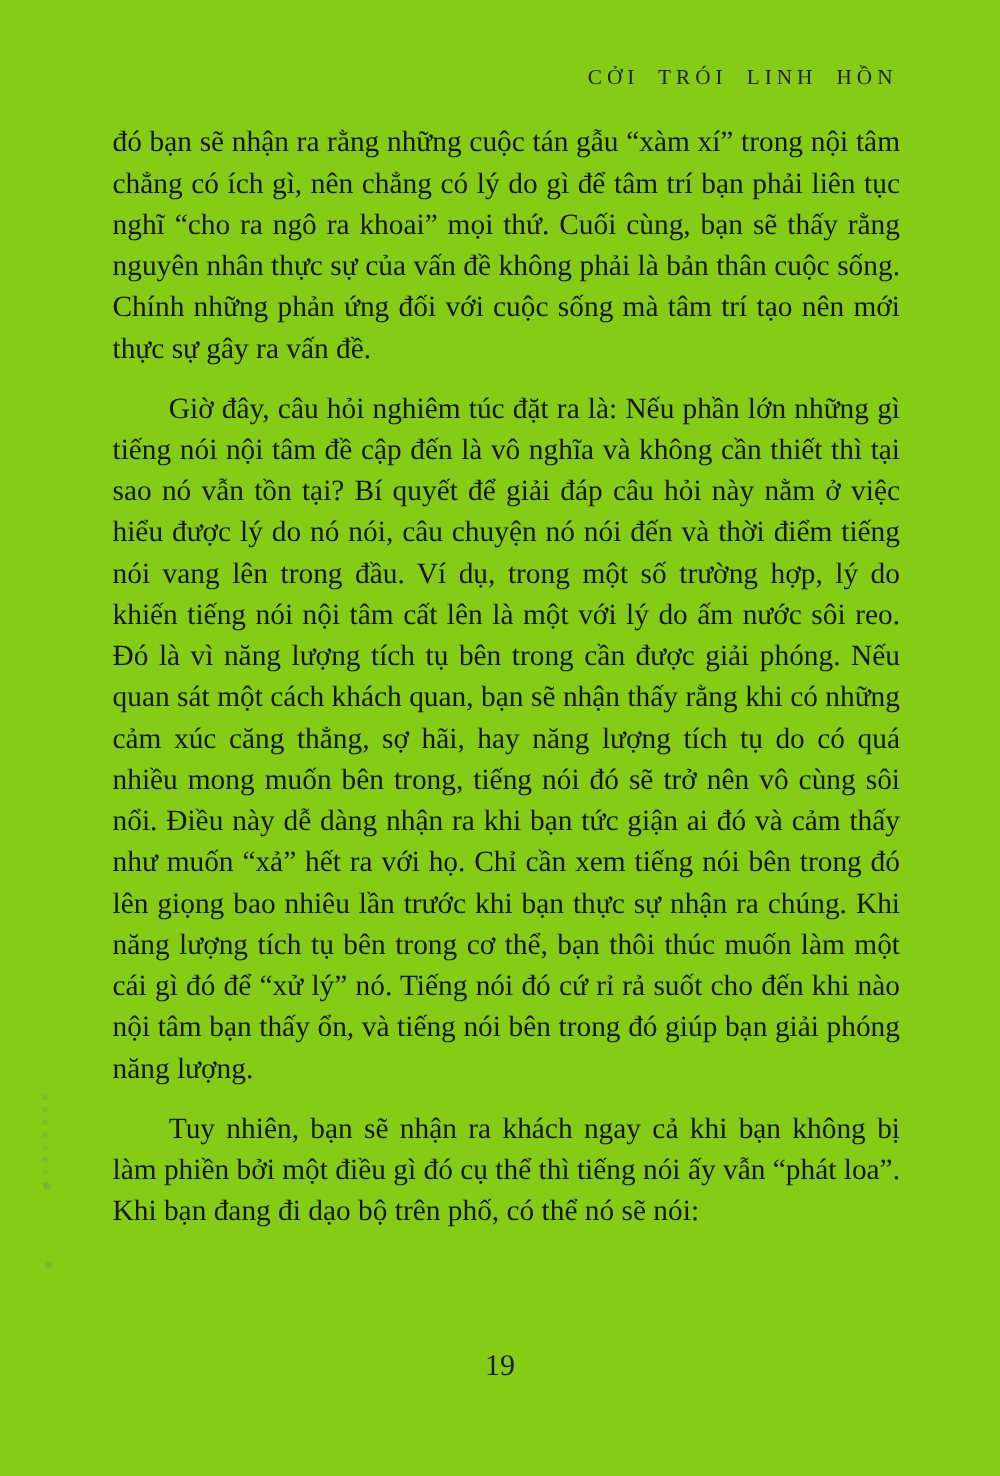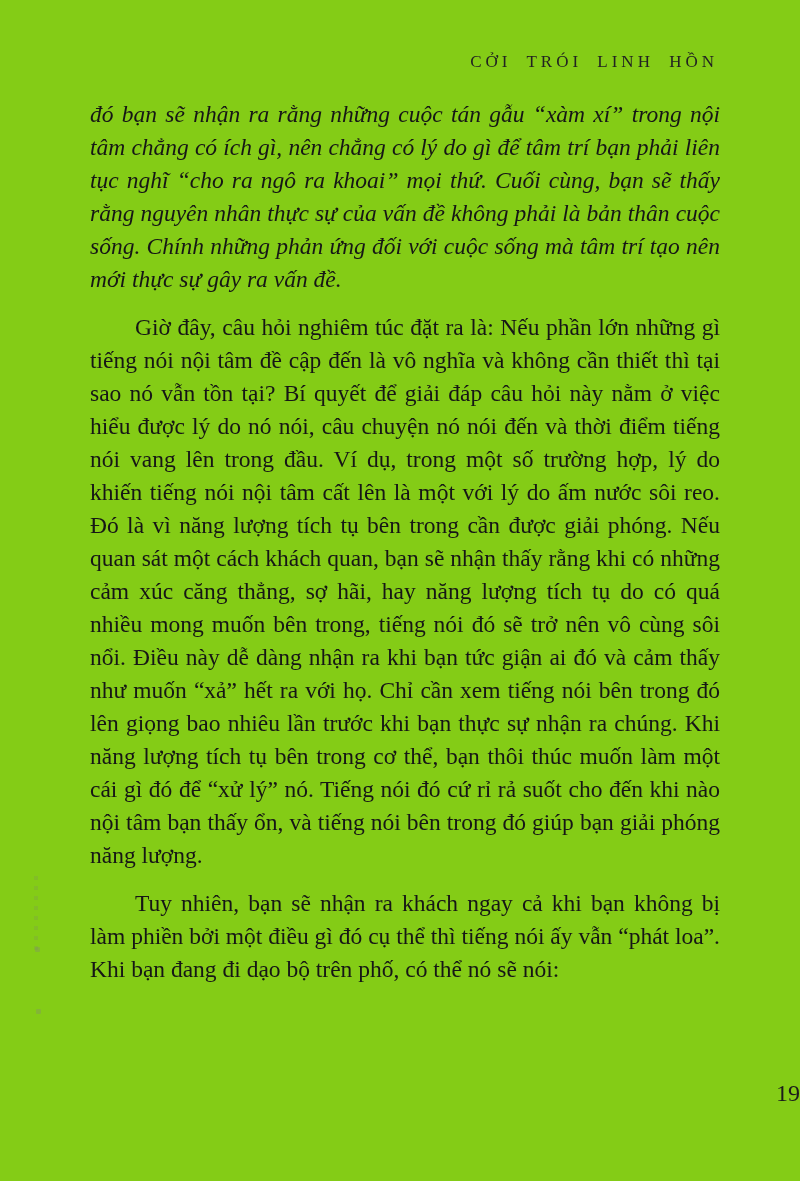--- a/index.html
+++ b/index.html
@@ -37,28 +37,27 @@
     text-align: justify;
     font-size: 23.5px;
     line-height: 33px;
   }
   .page-body p.para {
     margin: 0 0 15px 0;
     text-indent: 45px;
   }
   .page-body p.para.no-indent {
     text-indent: 0;
-    font-style: italic;
   }
   .page-number {
     position: absolute;
     top: 1080px;
     left: 0;
     width: 100%;
-    text-align: right;
+    text-align: center;
     font-size: 24px;
     color: #1c1c1c;
   }
   
   .scan-artifact {
     position: absolute;
     left: 34px;
     top: 876px;
     width: 4px;
     height: 80px;

